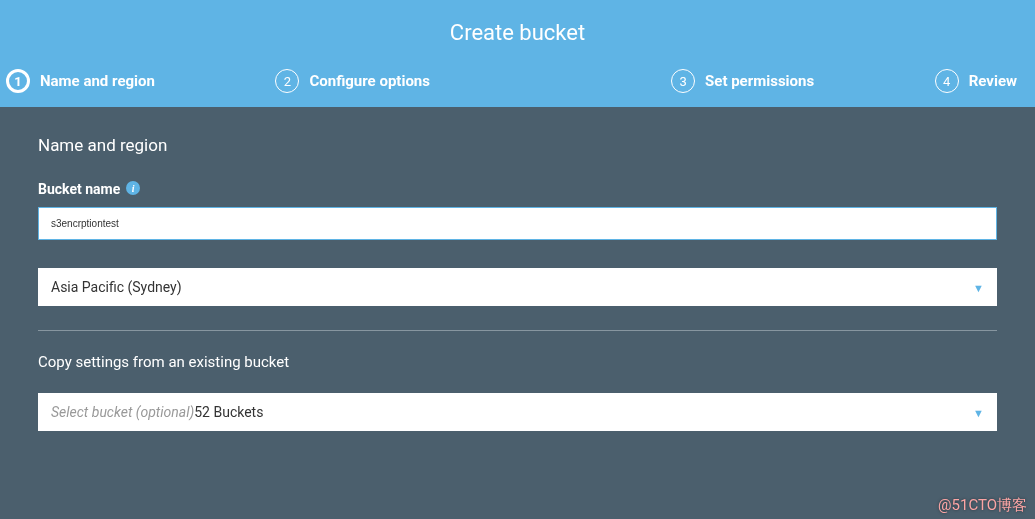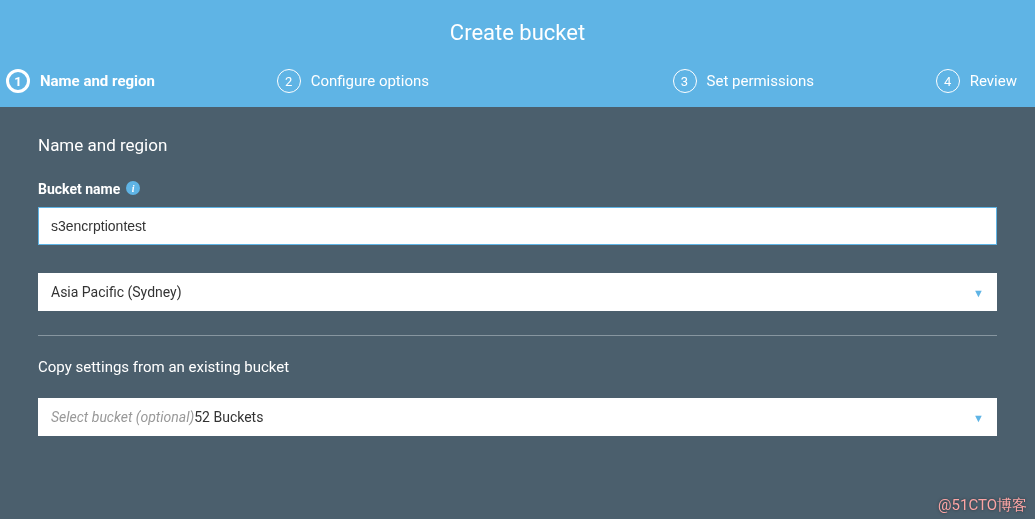--- a/index.html
+++ b/index.html
@@ -48,21 +48,21 @@
       justify-content: center;
       font-size: 13px;
       font-weight: 400;
     }
     .step.active .step-num {
       border-width: 3px;
       font-weight: 700;
     }
     .step-label {
       font-size: 15px;
-      font-weight: 400;
+      font-weight: 700;
     }
     .step.active .step-label {
       font-weight: 700;
     }
     .step-4 { margin-left: auto; margin-right: 12px; }
     .content {
       background: #4b5f6d;
       padding: 28px 38px 20px 38px;
       color: #fff;
     }
@@ -88,21 +88,21 @@
       font-weight: 700;
       font-style: italic;
       font-family: Georgia, serif;
       display: inline-flex;
       align-items: center;
       justify-content: center;
     }
     .text-input {
       width: 100%;
       padding: 10px 12px;
-      font-size: 14px;
+      font-size: 10px;
       color: #333;
       background: #fff;
       border: 1.5px solid #5fb4e5;
       outline: none;
       margin-bottom: 28px;
     }
     .select-box {
       width: 100%;
       background: #fff;
       padding: 10px 12px;

